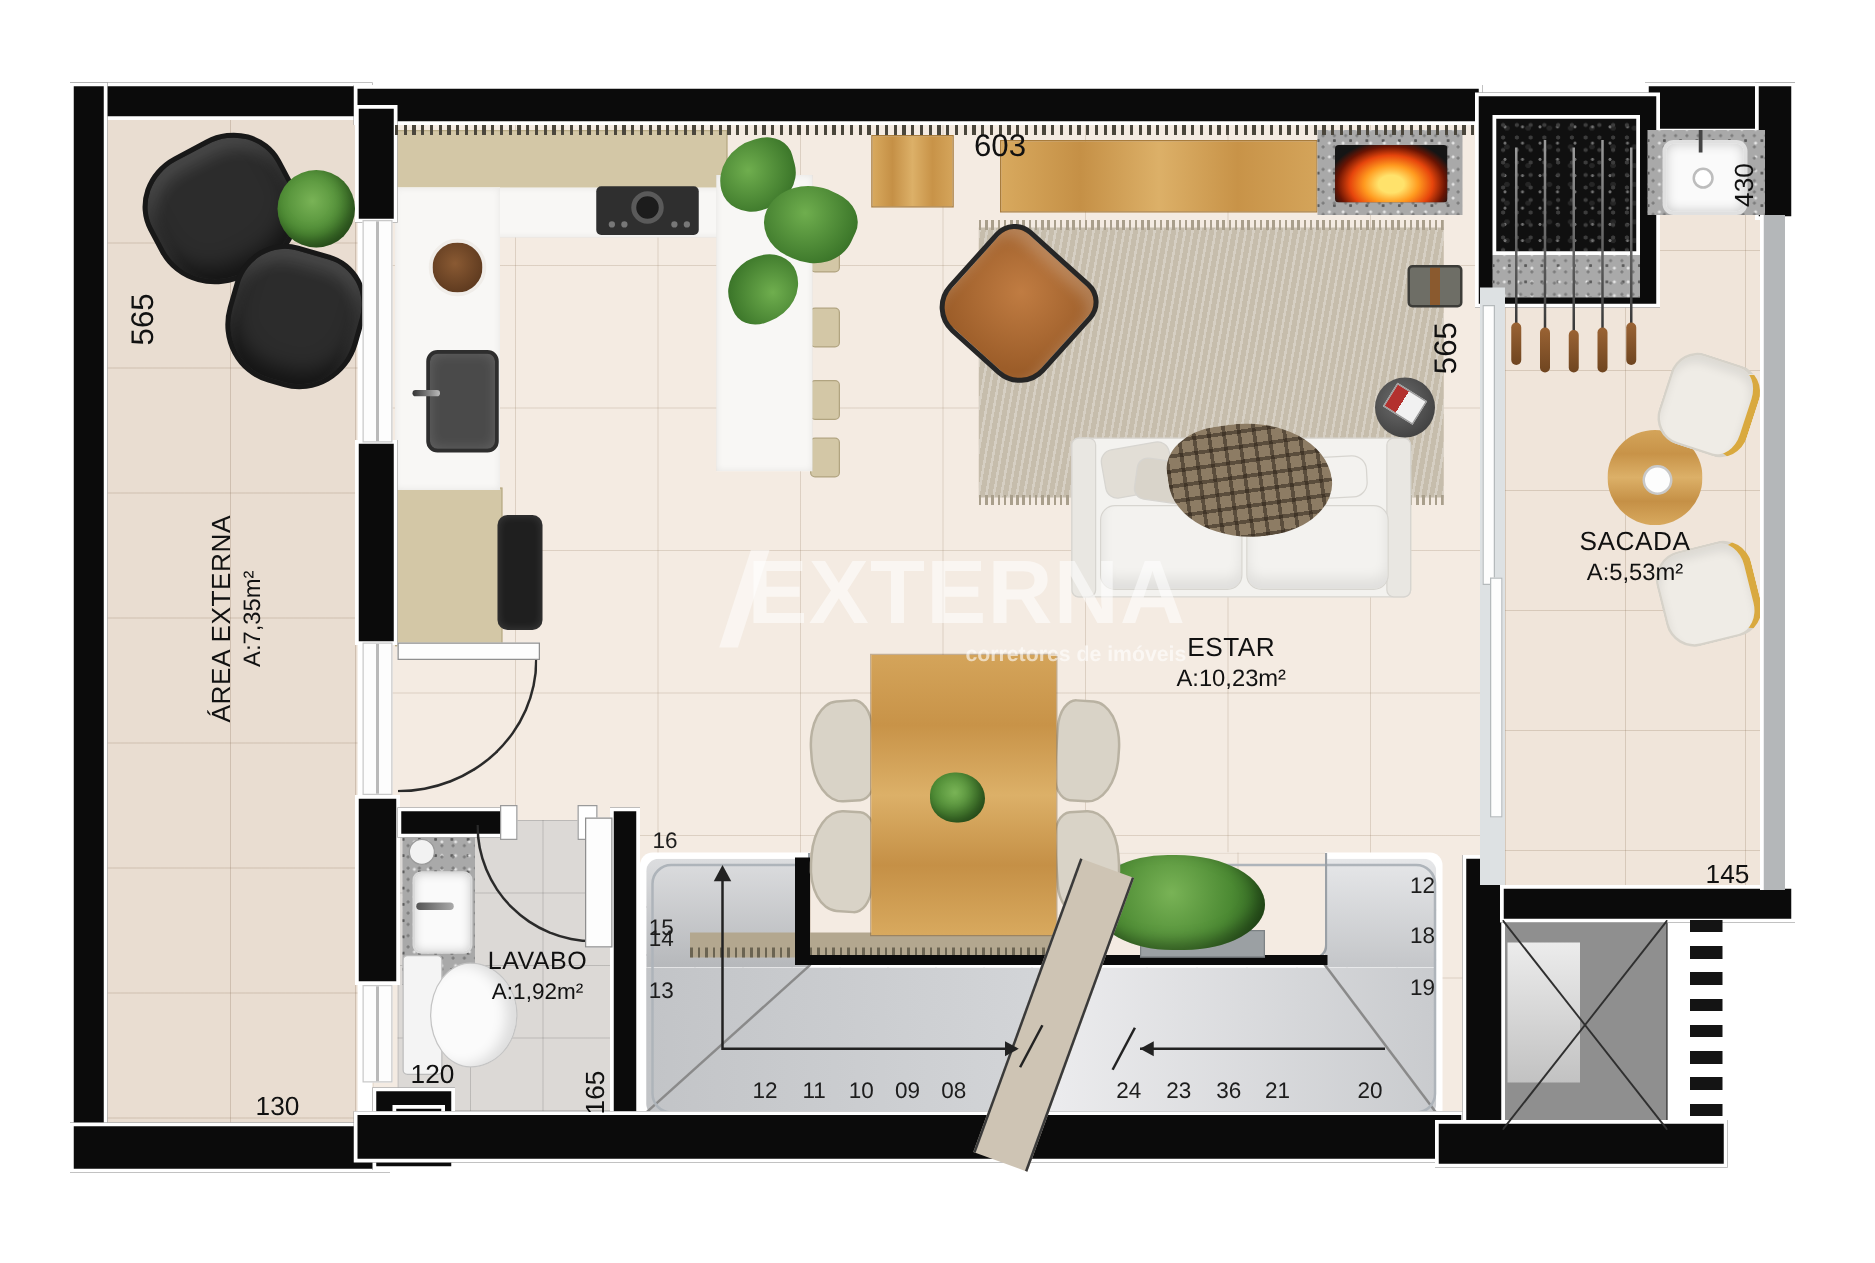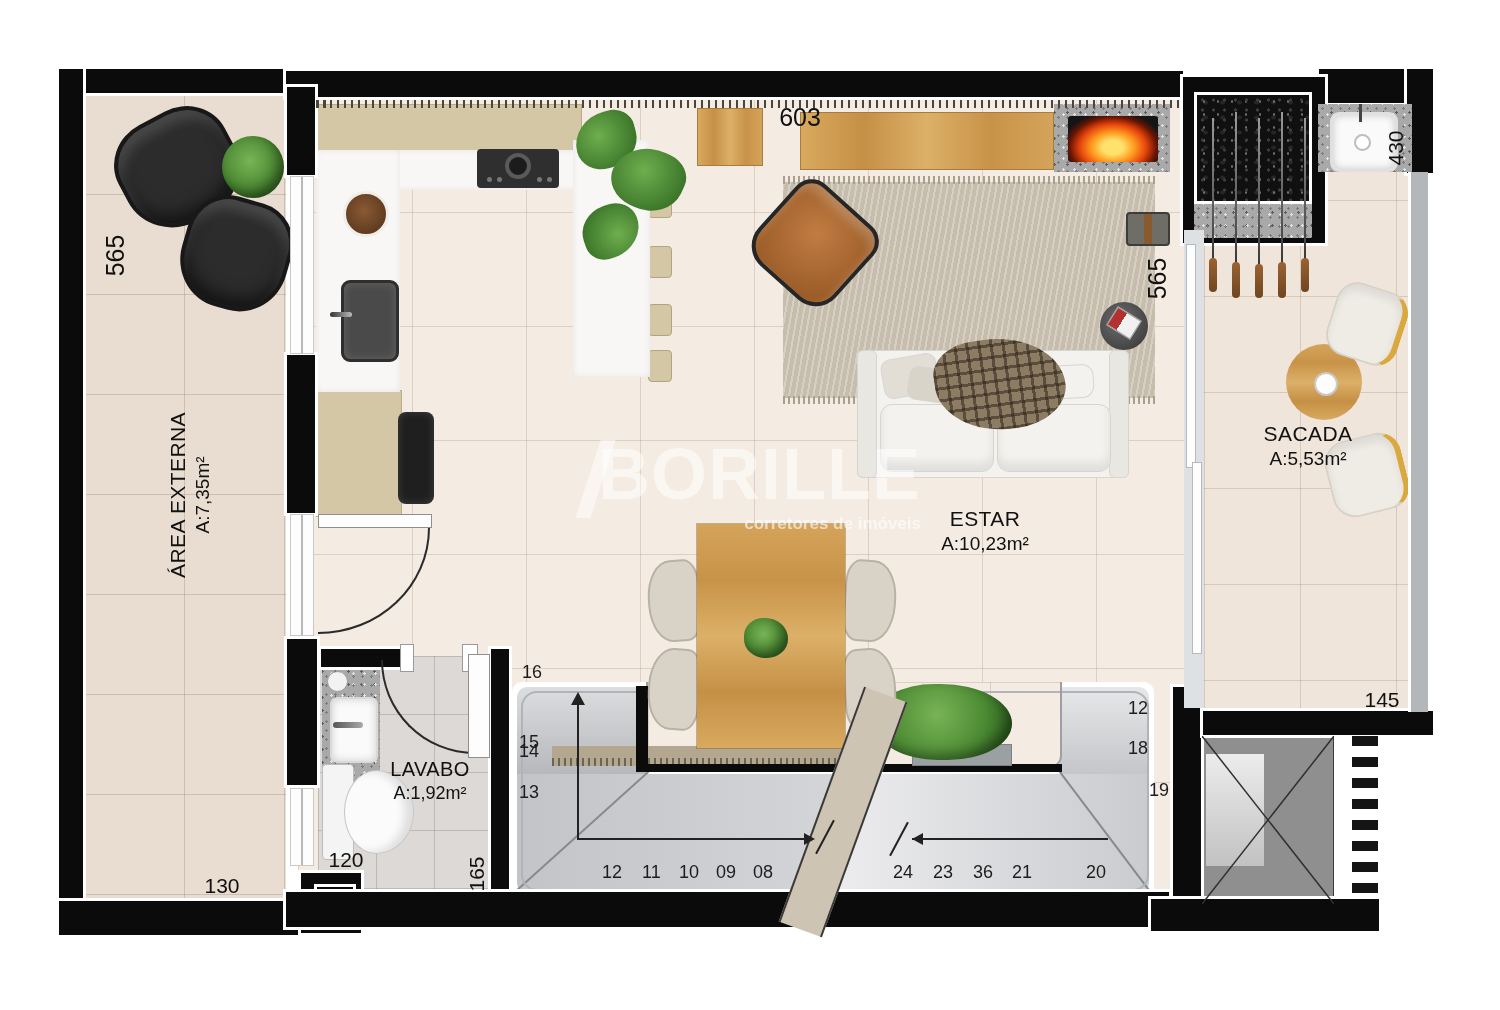--- a/index.html
+++ b/index.html
@@ -270,21 +270,21 @@
   <span class="stairnum" style="left:679px;top:862px;">10</span>
   <span class="stairnum" style="left:716px;top:862px;">09</span>
   <span class="stairnum" style="left:753px;top:862px;">08</span>
   <span class="stairnum" style="left:893px;top:862px;">24</span>
   <span class="stairnum" style="left:933px;top:862px;">23</span>
   <span class="stairnum" style="left:973px;top:862px;">36</span>
   <span class="stairnum" style="left:1012px;top:862px;">21</span>
   <span class="stairnum" style="left:1086px;top:862px;">20</span>
   <span class="stairnum" style="left:1128px;top:698px;">12</span>
   <span class="stairnum" style="left:1128px;top:738px;">18</span>
-  <span class="stairnum" style="left:1128px;top:780px;margin-left:21px;">19</span>
+  <span class="stairnum" style="left:1128px;top:780px;">19</span>
 
   <div class="label" style="left:900px;top:505px;width:170px;">
     <div class="l1">ESTAR</div>
     <div class="l2">A:10,23m²</div>
   </div>
   <div class="label" style="left:1238px;top:420px;width:140px;">
     <div class="l1">SACADA</div>
     <div class="l2">A:5,53m²</div>
   </div>
   <div class="label" style="left:365px;top:756px;width:130px;">
@@ -300,17 +300,17 @@
   <div class="dim big rot" style="left:75px;top:241px;width:80px;">565</div>
   <div class="dim big rot" style="left:1117px;top:264px;width:80px;">565</div>
   <div class="dim rot" style="left:1356px;top:136px;width:80px;">430</div>
   <div class="dim" style="left:1352px;top:688px;width:60px;">145</div>
   <div class="dim" style="left:192px;top:874px;width:60px;">130</div>
   <div class="dim" style="left:318px;top:848px;width:56px;z-index:61;">120</div>
   <div class="dim rot" style="left:437px;top:862px;width:80px;">165</div>
 
   <div class="watermark">
     <div class="wm-slash"></div>
-    <div class="wm-text">BORILLE</div>
+    <div class="wm-text">EXTERNA</div>
     <div class="wm-tag">corretores de imóveis</div>
   </div>
 
 </div>
 
 </body></html>

